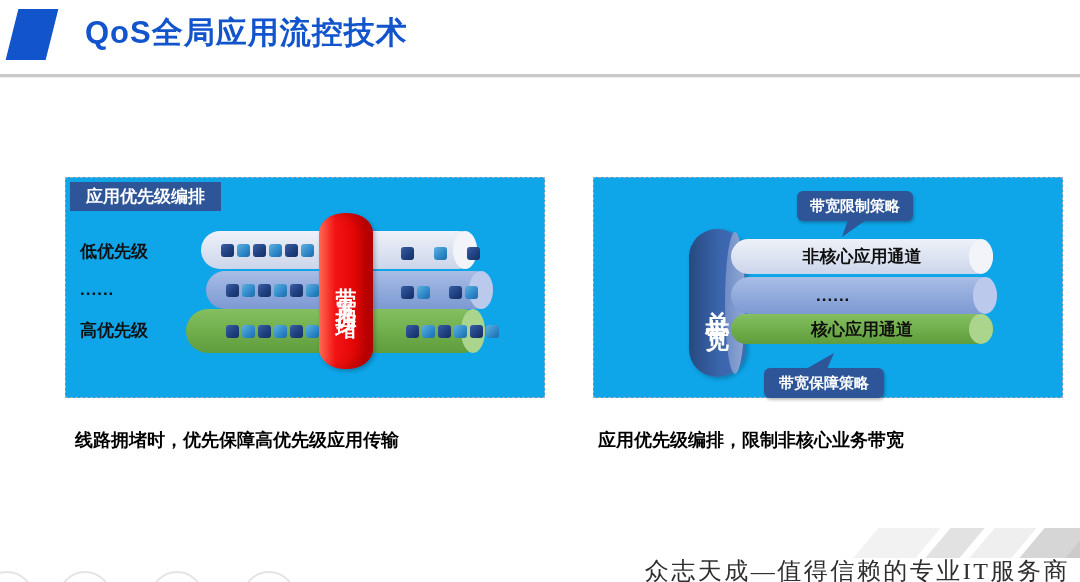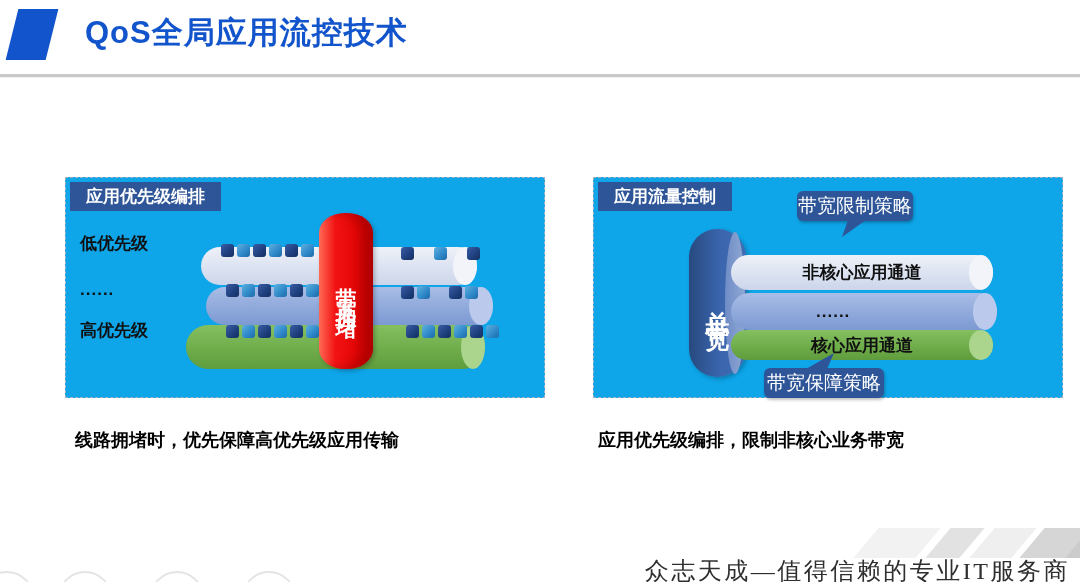--- a/index.html
+++ b/index.html
@@ -17,22 +17,22 @@
   
   .panel{position:absolute;top:177px;height:221px;background:#0ea5e9;
     border:1px dashed #9fb0c4;box-sizing:border-box;}
   .panel.left{left:65px;width:480px;}
   .panel.right{left:593px;width:470px;}
   .panel-tab{position:absolute;left:4px;top:4px;height:29px;background:#2e5597;
     color:#fff;font-size:17px;font-weight:bold;display:flex;align-items:center;
     justify-content:center;padding:0 16px;z-index:7;}
   
   .row-label{position:absolute;left:14px;color:#101010;font-weight:bold;font-size:17px;z-index:3;}
-  .lbl-0{top:54px;} .lbl-1{top:102px;letter-spacing:1px;} .lbl-2{top:141px;}
-  .pipe{position:absolute;border-radius:30px;z-index:1;margin-top:16px;}
+  .lbl-0{top:62px;} .lbl-1{top:102px;letter-spacing:1px;} .lbl-2{top:141px;}
+  .pipe{position:absolute;border-radius:30px;z-index:1;}
   .pipe::after{content:"";position:absolute;right:0;top:0;bottom:0;width:24px;border-radius:50%;}
   .pipe-light{background:linear-gradient(180deg,#eef1f8 0%,#dbe2f1 55%,#ccd5ea 100%);}
   .pipe-light::after{background:#f2f4fa;}
   .pipe-blue{background:linear-gradient(180deg,#a9bde6 0%,#8fa9db 55%,#7d99d2 100%);}
   .pipe-blue::after{background:#bac9ec;}
   .pipe-green{background:linear-gradient(180deg,#85bf60 0%,#6fad4b 55%,#5f9c3d 100%);}
   .pipe-green::after{background:#abd58d;}
   .lp-pipe-0{left:135px;top:53px;width:276px;height:38px;}
   .lp-pipe-1{left:140px;top:93px;width:287px;height:38px;}
   .lp-pipe-2{left:120px;top:131px;width:299px;height:44px;}
@@ -59,21 +59,21 @@
     border-radius:28px;z-index:1;display:flex;align-items:center;justify-content:center;
     box-shadow:2px 2px 4px rgba(0,0,0,.25);}
   .capsule::after{content:"";position:absolute;right:1px;top:3px;bottom:3px;width:20px;
     background:linear-gradient(90deg,#6f8cc6,#8fa8d3);border-radius:50%;}
   .capsule .vtext{font-size:24px;letter-spacing:8px;}
   .channel{position:absolute;display:flex;align-items:center;justify-content:center;
     font-weight:bold;font-size:17px;color:#101010;z-index:2;}
   .rp-pipe-0{left:137px;top:61px;width:262px;height:35px;}
   .rp-pipe-1{left:137px;top:99px;width:266px;height:37px;justify-content:flex-start;padding-left:85px;box-sizing:border-box;letter-spacing:1px;}
   .rp-pipe-2{left:137px;top:136px;width:262px;height:30px;}
-  .callout{position:absolute;background:#2e5597;color:#fff;font-weight:normal;font-size:19px;
+  .callout{position:absolute;background:#2e5597;color:#fff;font-weight:bold;font-size:15px;
     border-radius:6px;display:flex;align-items:center;justify-content:center;z-index:6;
     box-shadow:1px 2px 3px rgba(0,0,0,.25);}
   .callout-top{left:203px;top:13px;width:116px;height:30px;}
   .tail-top{position:absolute;left:248px;top:42px;width:24px;height:17px;background:#2e5597;
     clip-path:polygon(25% 0,100% 0,0 100%);z-index:6;}
   .callout-bottom{left:170px;top:190px;width:120px;height:30px;}
   .tail-bottom{position:absolute;left:212px;top:175px;width:28px;height:16px;background:#2e5597;
     clip-path:polygon(0 100%,75% 100%,100% 0);z-index:6;}
   
   .caption{position:absolute;top:428px;font-weight:bold;font-size:18px;color:#000000;}
@@ -152,21 +152,20 @@
       <i class="dot dk"></i>
       <i class="dot lt"></i>
     </span>
 
   <div class="red-band">
     <span class="vtext">带宽拥堵</span>
   </div>
 </section>
 
 <section class="panel right">
-  <div class="panel-tab">应用流量控制</div>
 
   <div class="callout callout-top">带宽限制策略</div>
   <div class="tail-top"></div>
 
   <div class="capsule">
     <span class="vtext">总带宽</span>
   </div>
 
   <div class="pipe pipe-light channel rp-pipe-0">
     <span>非核心应用通道</span>

